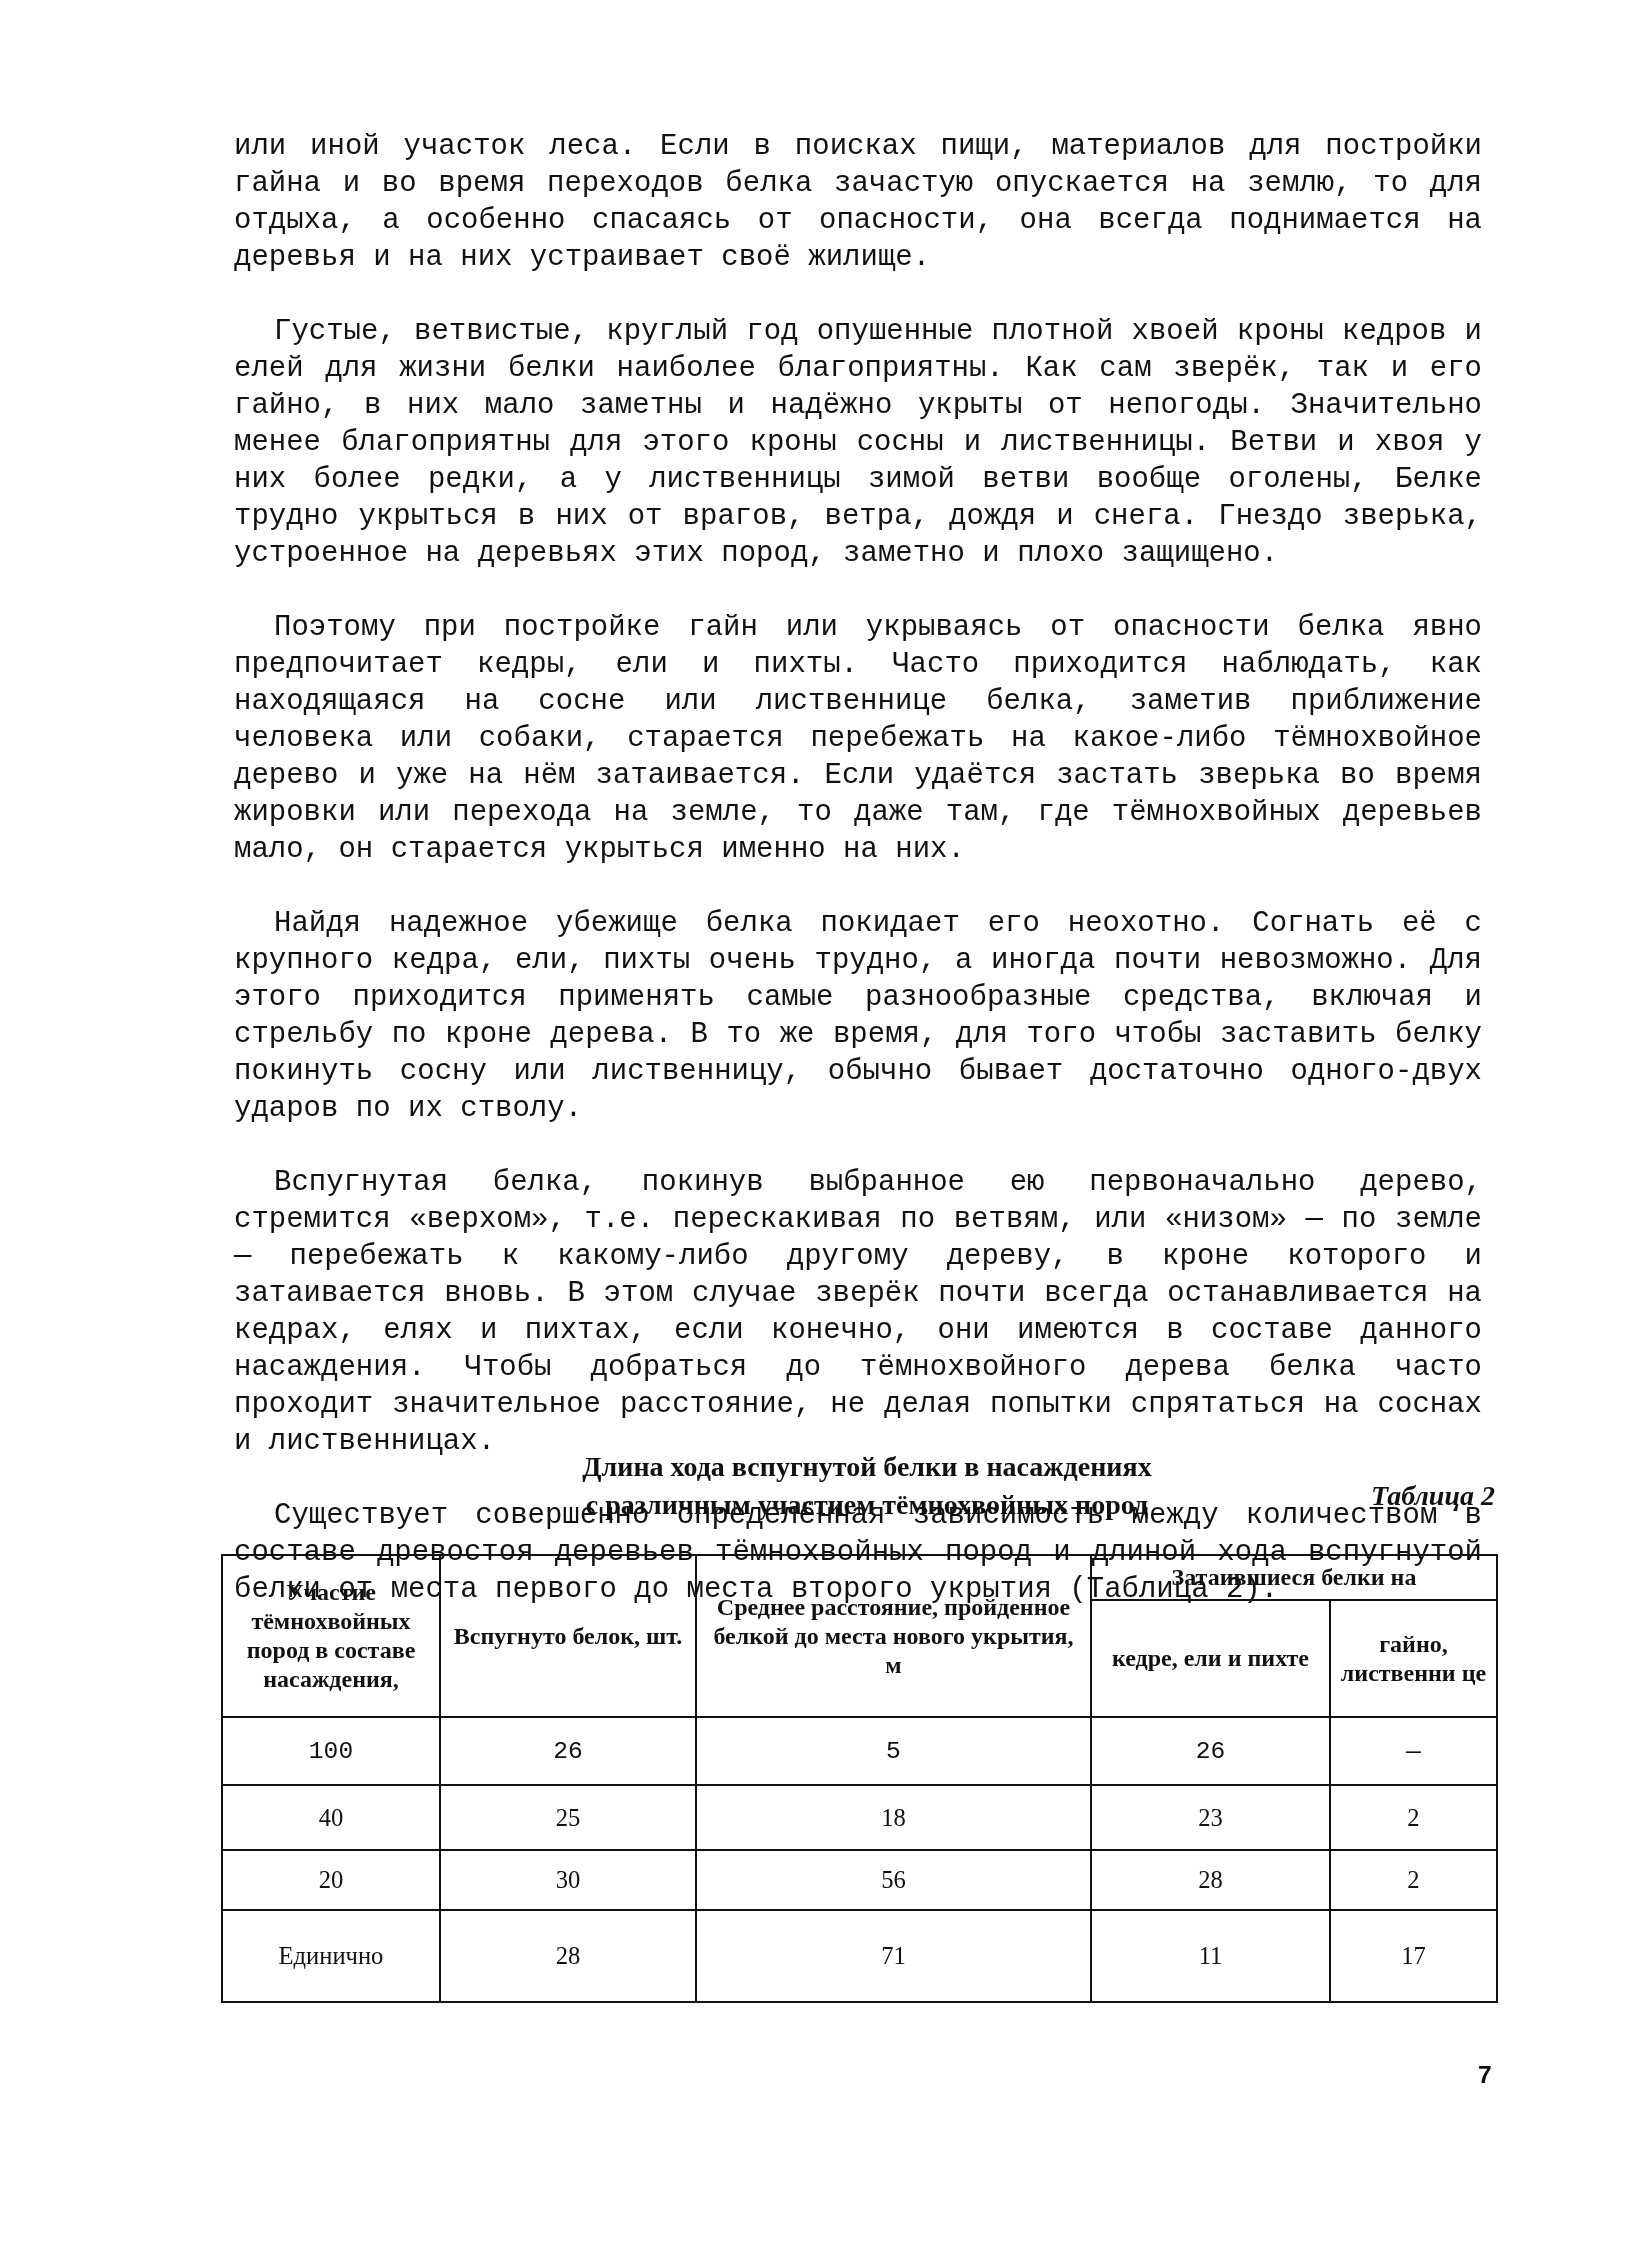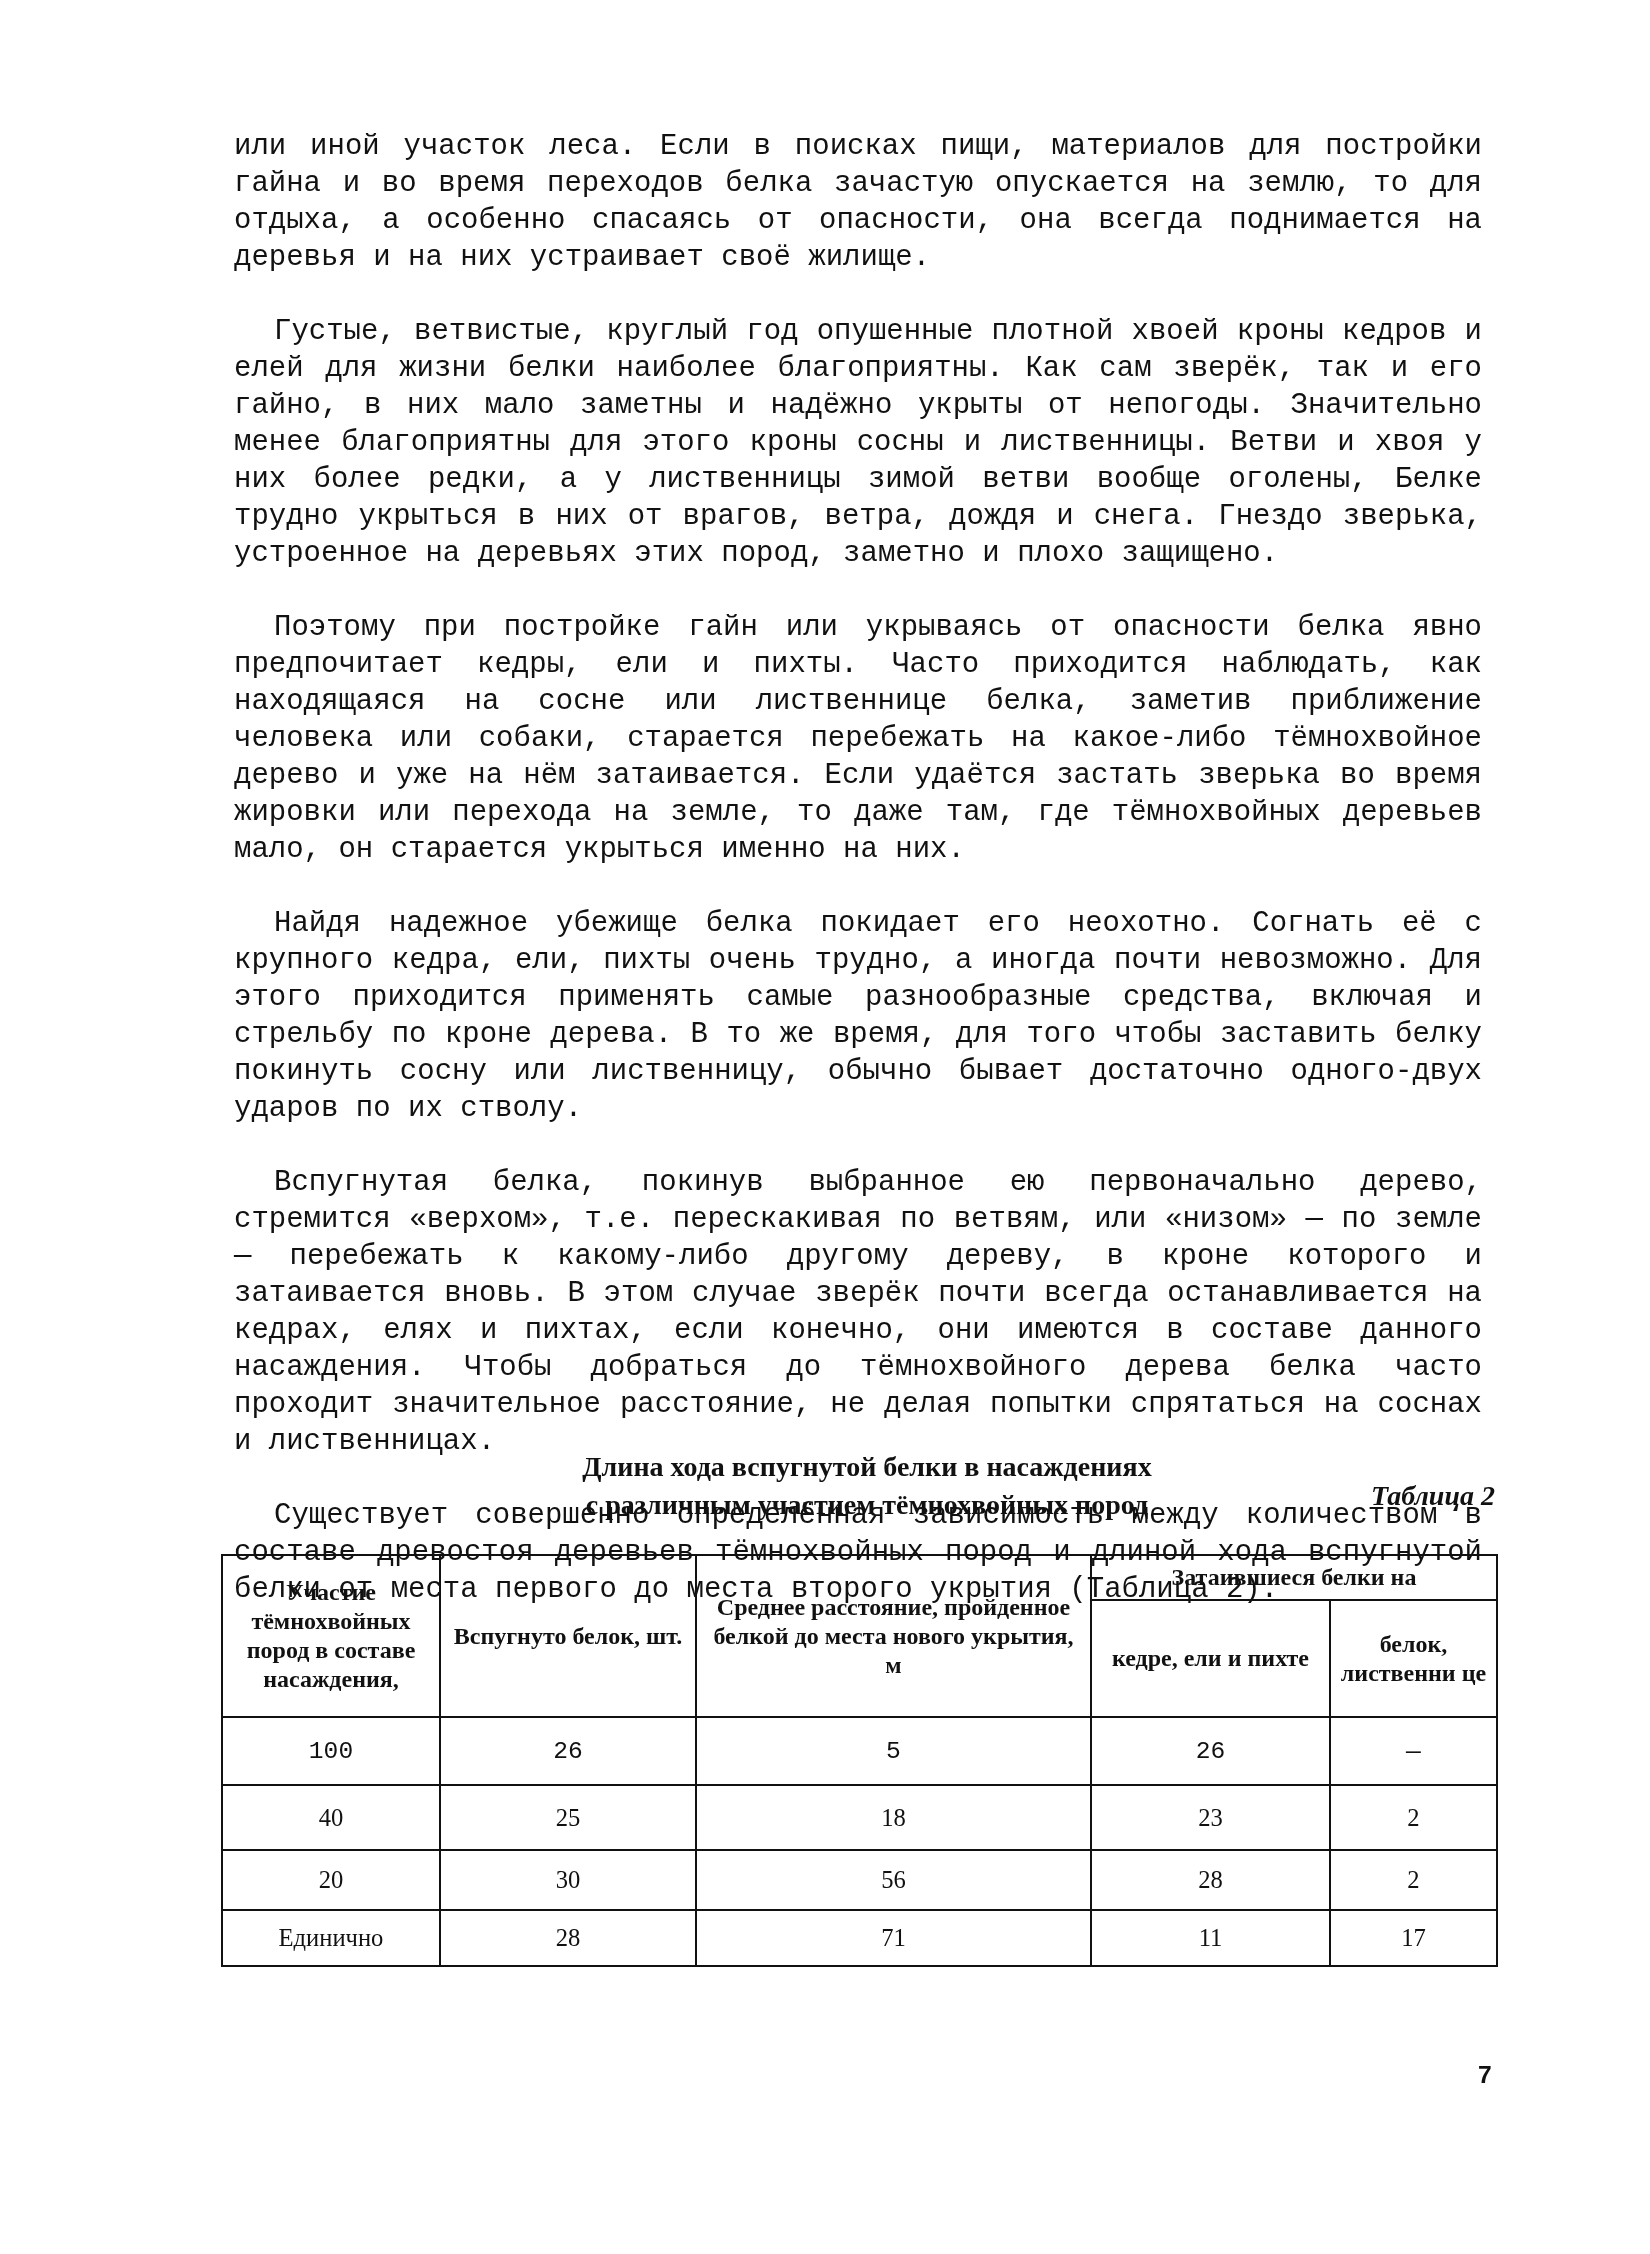--- a/index.html
+++ b/index.html
@@ -74,21 +74,21 @@
     </colgroup>
     <thead>
       <tr style="height:45px;">
         <th rowspan="2">Участие тёмнохвойных пород в составе насаждения,</th>
         <th rowspan="2">Вспугнуто белок, шт.</th>
         <th rowspan="2">Среднее расстояние, пройденное белкой до места нового укрытия, м</th>
         <th colspan="2">Затаившиеся белки на</th>
       </tr>
       <tr style="height:117px;">
         <th>кедре, ели и пихте</th>
-        <th>белок, лиственни це</th>
+        <th>гайно, лиственни це</th>
       </tr>
     </thead>
     <tbody>
       <tr style="height:68px;font-family:Liberation Mono, monospace;">
         <td>100</td>
         <td>26</td>
         <td>5</td>
         <td>26</td>
         <td>—</td>
       </tr>
@@ -99,21 +99,21 @@
         <td>23</td>
         <td>2</td>
       </tr>
       <tr style="height:60px;">
         <td>20</td>
         <td>30</td>
         <td>56</td>
         <td>28</td>
         <td>2</td>
       </tr>
-      <tr style="height:56px;">
+      <tr style="height:92px;">
         <td>Единично</td>
         <td>28</td>
         <td>71</td>
         <td>11</td>
         <td>17</td>
       </tr>
     </tbody>
   </table>
 
   <div class="page-number">7</div>

